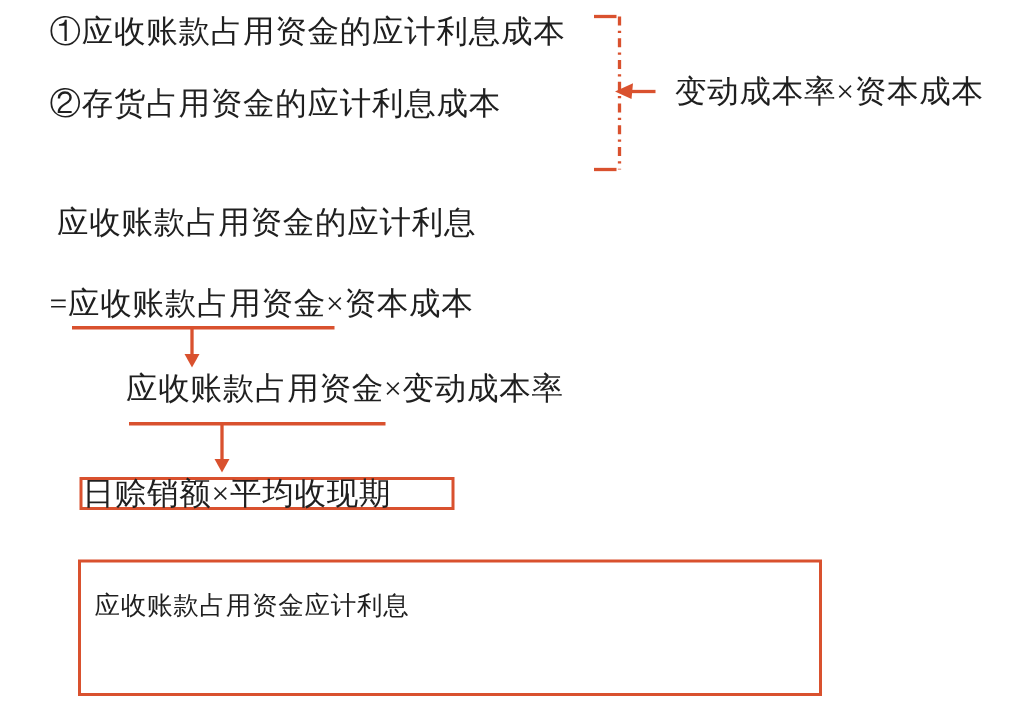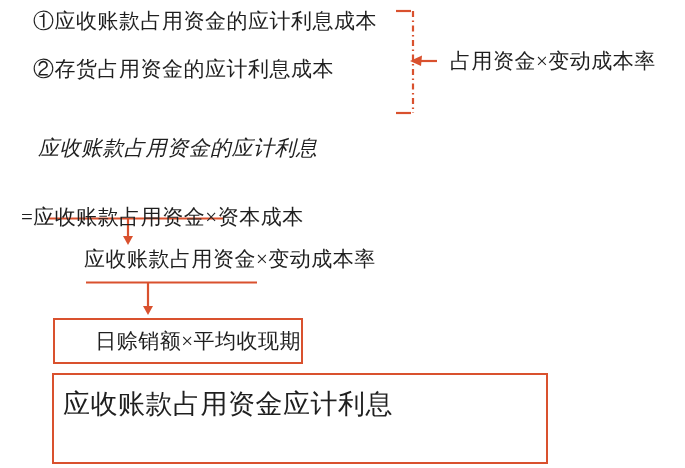--- a/index.html
+++ b/index.html
@@ -44,48 +44,48 @@
   .box {
     position: absolute;
     border: 2px solid var(--accent, #d9512e);
     box-sizing: border-box;
     background: transparent;
   }
   .box1 {
     left: 53px;
     top: 318px;
     width: 250px;
-    height: 46px;
+    height: 22px;
     display: flex;
     align-items: center;
-    justify-content: flex-end;
+    justify-content: flex-start;
   }
   .box1 .t-inner {
     font-size: 21px;
     letter-spacing: 0.5px;
     white-space: nowrap;
   }
   .box2 {
     left: 52px;
     top: 373px;
     width: 496px;
     height: 91px;
     padding: 11px 0 0 9px;
   }
   .box2 .row {
-    font-size: 27px;
+    font-size: 17px;
     line-height: 36px;
     letter-spacing: 0.5px;
     white-space: nowrap;
   }
   .line1 { left: 33px; top: 9px; }
   .line2 { left: 33px; top: 57px; }
   .line3 { left: 33px; top: 104px; }
-  .line4 { left: 38px; top: 136px; font-style: italic; }
-  .formula1 { left: 21px; top: 190px; margin-top: 15px; }
+  .line4 { left: 38px; top: 136px; }
+  .formula1 { left: 33px; top: 190px; }
   .formula2 { left: 84px; top: 247px; }
   .side-label { left: 450px; top: 49px; }
 </style>
 </head>
 <body>
 
 <div class="canvas">
 
   <svg class="overlay" viewBox="0 0 685 468">
 
@@ -108,21 +108,21 @@
 
     <g>
       <line x1="148" y1="283" x2="148" y2="307"></line>
       <polygon points="143,306 153,306 148,315"></polygon>
     </g>
   </svg>
 
   <div class="t line1">①应收账款占用资金的应计利息成本</div>
   <div class="t line2">②存货占用资金的应计利息成本</div>
 
-  <div class="t side-label">占用资金×变动成本率</div>
+  <div class="t side-label">变动成本率×资本成本</div>
 
   <div class="t line4">应收账款占用资金的应计利息</div>
   <div class="t formula1">=应收账款占用资金×资本成本</div>
   <div class="t formula2">应收账款占用资金×变动成本率</div>
 
   <div class="box box1">
     <span class="t-inner">日赊销额×平均收现期</span>
   </div>
 
   <div class="box box2">

